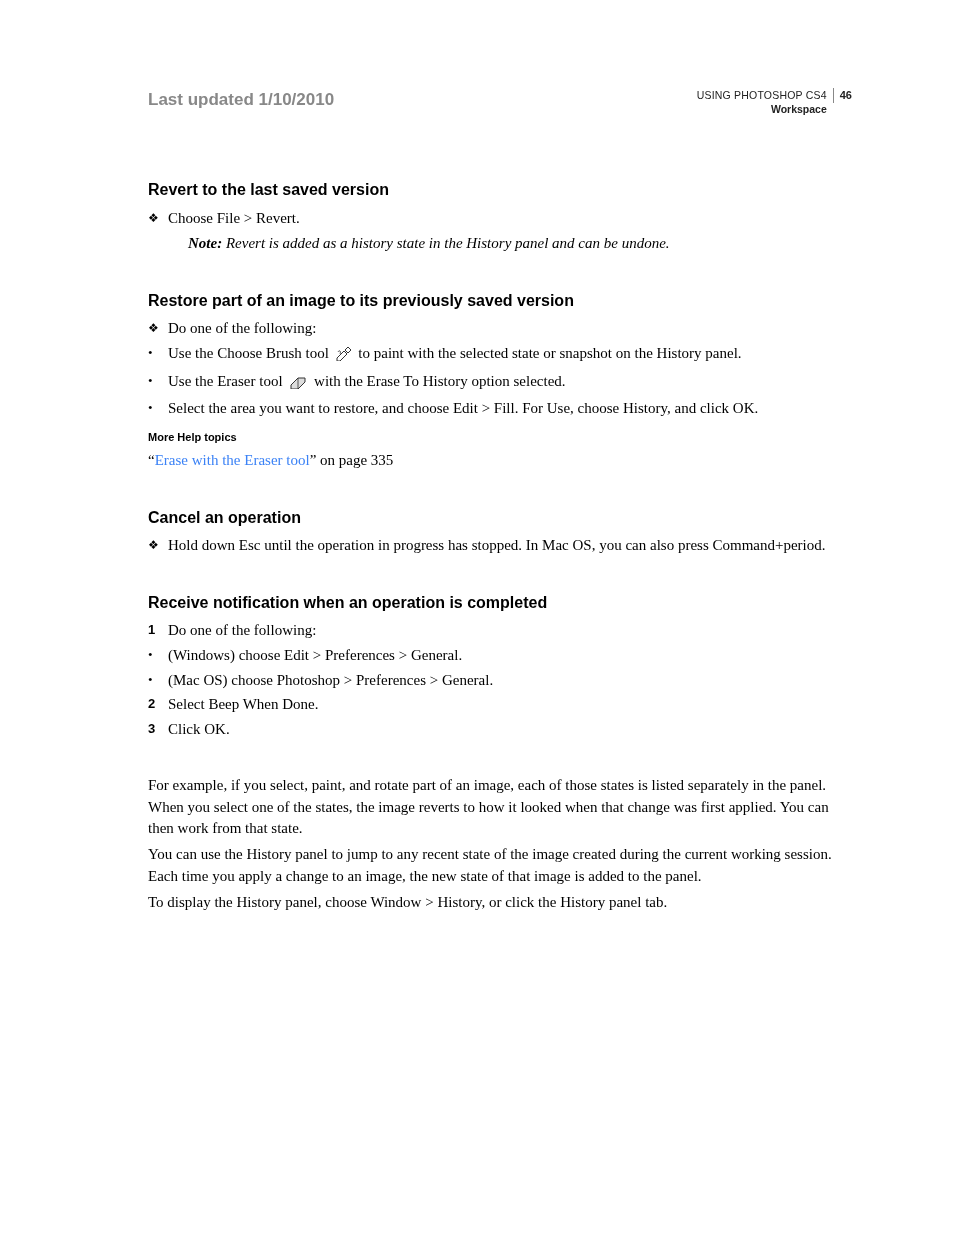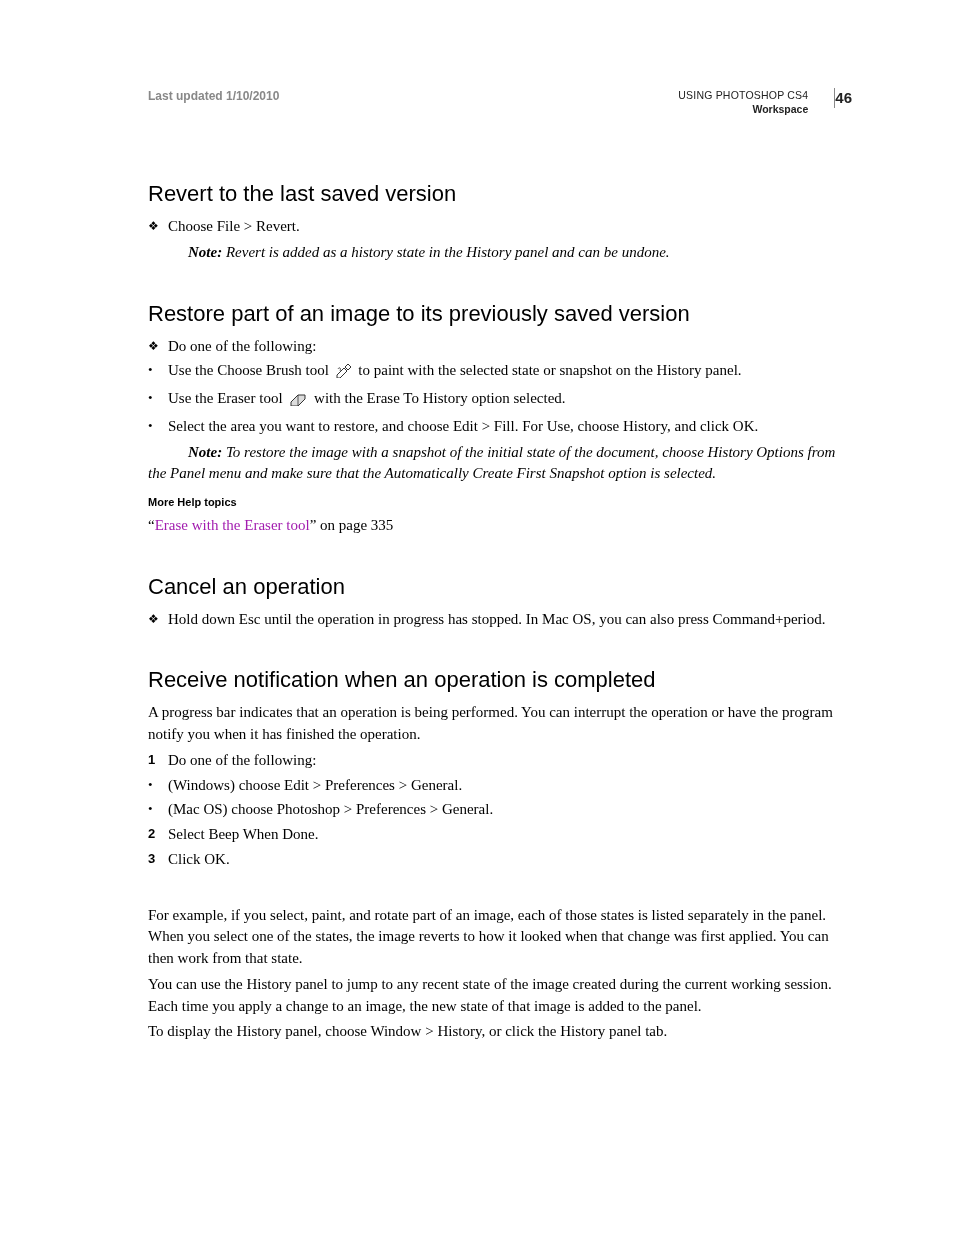--- a/index.html
+++ b/index.html
@@ -20,49 +20,49 @@
   }
   .header {
     display: flex;
     justify-content: space-between;
     align-items: flex-start;
     margin-bottom: 62px;
   }
   .updated {
     font-family: "Myriad Pro", "Helvetica Neue", Arial, sans-serif;
     font-weight: 700;
-    font-size: 12px;
+    font-size: 17px;
     color: #888;
   }
   .header-right {
     text-align: right;
     font-family: "Myriad Pro", "Helvetica Neue", Arial, sans-serif;
     font-size: 10.5px;
     line-height: 1.35;
     color: #222;
     display: flex;
     align-items: flex-start;
-    gap: 20px;
   }
   .header-right-col {
     text-align: right;
   }
   .hr-line1 { letter-spacing: 0.2px; }
   .hr-line2 { font-weight: 700; }
   .pagenum {
     font-weight: 700;
     border-left: 1px solid #888;
+    padding-left: 6px;
     margin-left: 6px;
-    font-size: 15px;
+    font-size: 11px;
     align-self: flex-start;
   }
   h2 {
     font-family: "Myriad Pro", "Helvetica Neue", Arial, sans-serif;
-    font-weight: 400;
-    font-size: 22px;
+    font-weight: 700;
+    font-size: 16px;
     margin: 0 0 6px 0;
   }
   .section { margin-bottom: 34px; }
   .row {
     display: flex;
     margin: 3px 0;
   }
   .marker {
     width: 20px;
     flex-shrink: 0;
@@ -77,21 +77,21 @@
   }
   .note-label { font-weight: 700; font-style: italic; margin-left: 40px; }
   .note-body { font-style: italic; }
   p.body { margin: 4px 0; }
   .subhead {
     font-family: "Myriad Pro", "Helvetica Neue", Arial, sans-serif;
     font-weight: 700;
     font-size: 11px;
     margin: 10px 0 4px 0;
   }
-  .link { color: #a21caf; text-align: center; }
+  .link { color: #3b82f6; text-align: center; }
   .tool-icon {
     display: inline-block;
     vertical-align: -3px;
     margin: 0 2px;
   }
 </style>
 </head>
 <body>
 
 <div class="page">
@@ -147,40 +147,36 @@
               <line x1="10" y1="1" x2="10" y2="12" stroke="#333" stroke-width="0.8"></line>
             </svg>
         </span>
         <span> with the Erase To History option selected.</span>
       </div>
     </div>
     <div class="row">
       <div class="marker dot">•</div>
       <div class="content">Select the area you want to restore, and choose Edit &gt; Fill. For Use, choose History, and click OK.</div>
     </div>
-    <p class="note">
-      <span class="note-label">Note:</span><span class="note-body"> To restore the image with a snapshot of the initial state of the document, choose History Options from the Panel menu and make sure that the Automatically Create First Snapshot option is selected.</span>
-    </p>
     <div class="subhead">More Help topics</div>
     <p class="body">
       <span>“</span><span class="link">Erase with the Eraser tool</span><span>” on page 335</span>
     </p>
   </div>
 
   <div class="section">
     <h2>Cancel an operation</h2>
     <div class="row">
       <div class="marker diamond">❖</div>
       <div class="content">Hold down Esc until the operation in progress has stopped. In Mac OS, you can also press Command+period.</div>
     </div>
   </div>
 
   <div class="section">
     <h2>Receive notification when an operation is completed</h2>
-    <p class="body">A progress bar indicates that an operation is being performed. You can interrupt the operation or have the program notify you when it has finished the operation.</p>
     <div class="row">
       <div class="marker num">1</div>
       <div class="content">Do one of the following:</div>
     </div>
     <div class="row">
       <div class="marker dot">•</div>
       <div class="content">(Windows) choose Edit &gt; Preferences &gt; General.</div>
     </div>
     <div class="row">
       <div class="marker dot">•</div>

